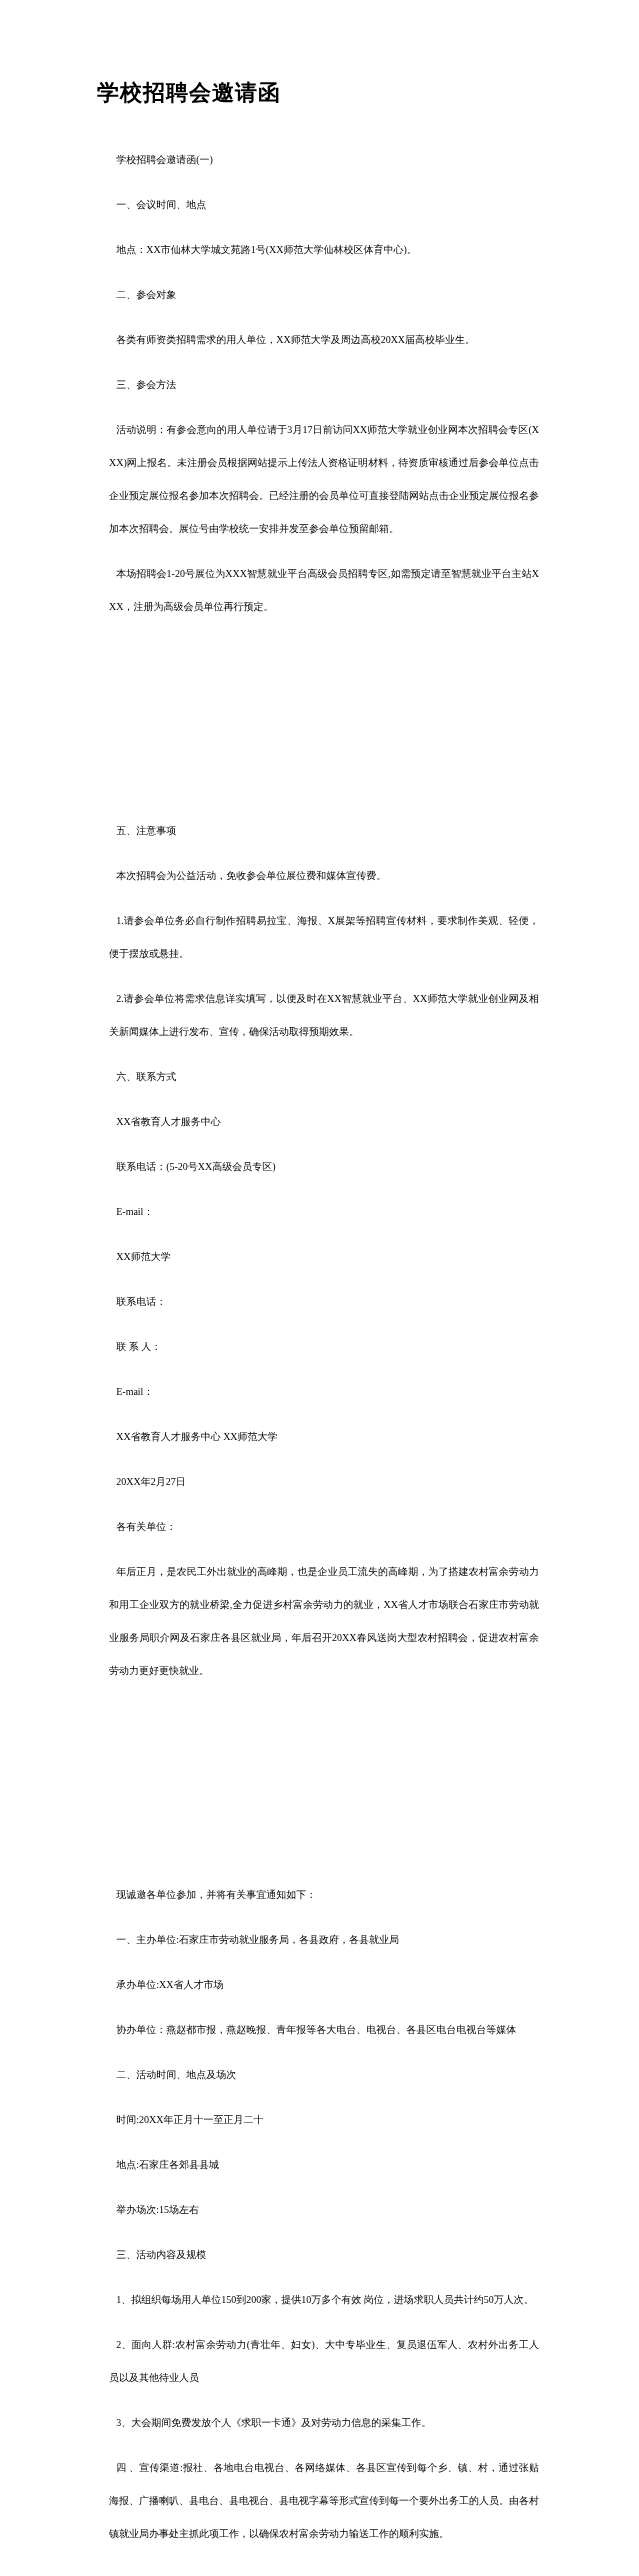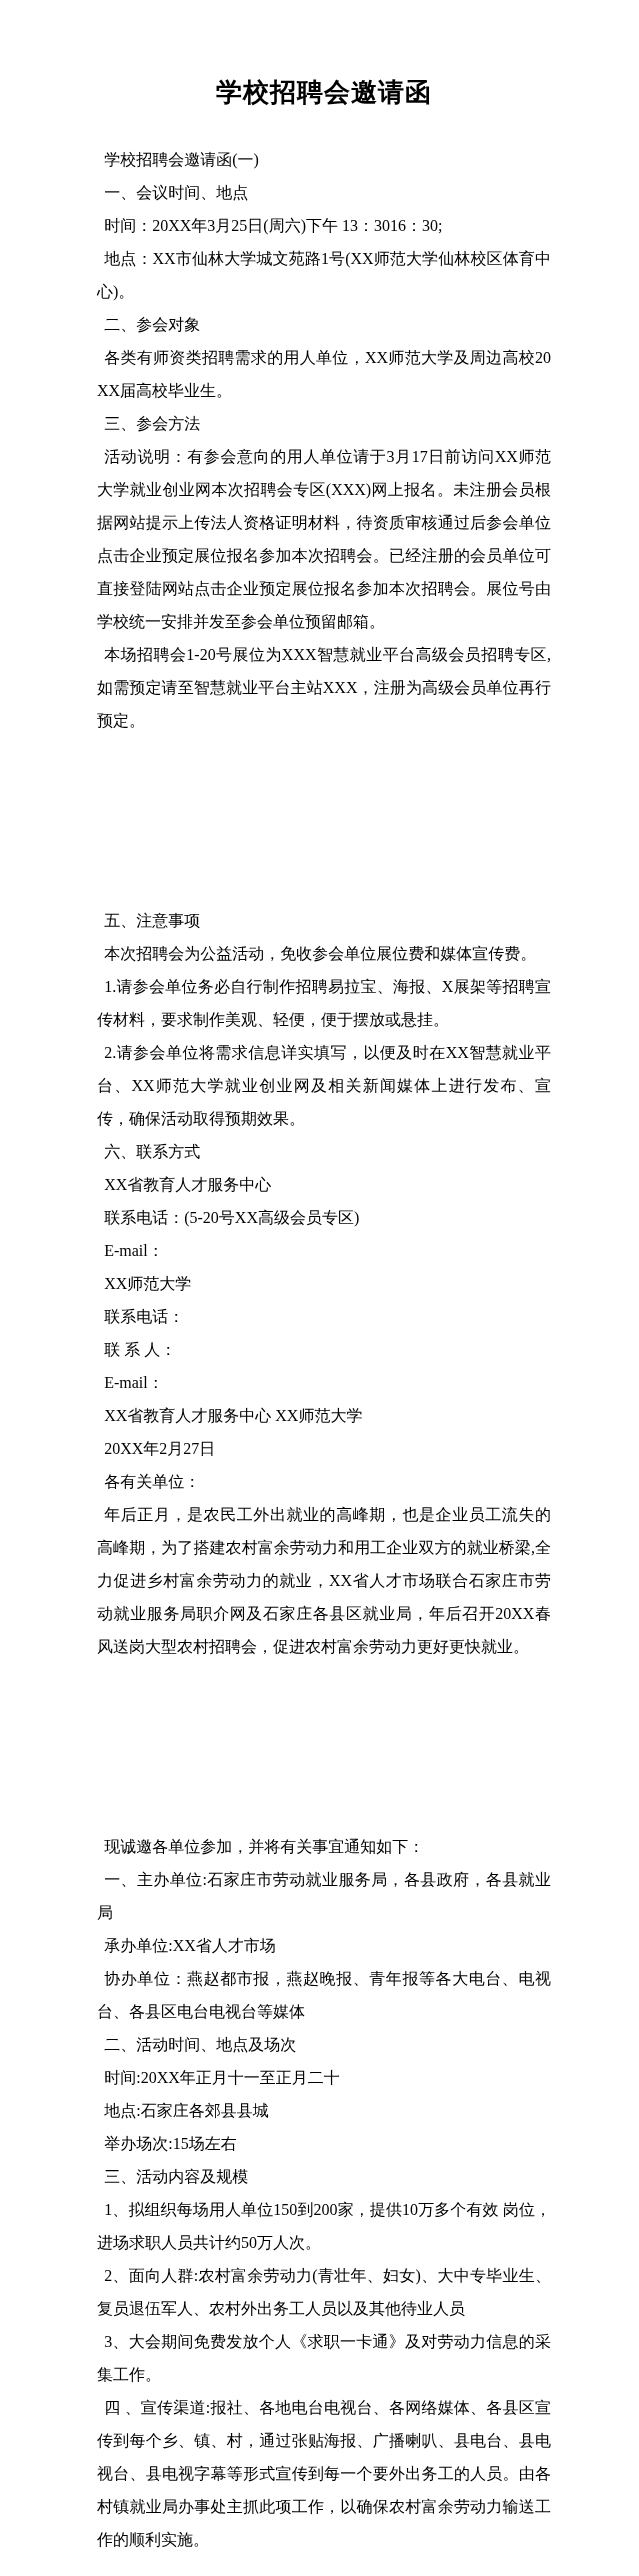--- a/index.html
+++ b/index.html
@@ -14,47 +14,46 @@
     margin: 0 auto;
     box-sizing: border-box;
     background: #ffffff;
     color: #000000;
     padding: 76px 88px 0 97px;
     font-family: "Liberation Serif", "DejaVu Serif", serif;
     overflow: hidden;
   }
   .doc-title {
     margin: 0 0 34px 0;
-    font-size: 26px;
+    font-size: 22px;
     line-height: 33px;
     font-weight: bold;
-    text-align: center;
+    text-align: left;
     letter-spacing: 1px;
   }
   p.doc-line {
-    margin: 0;
-    font-size: 16px;
+    margin: 12px;
+    font-size: 10px;
     line-height: 33px;
     text-align: justify;
     text-indent: 7.2px;
     word-break: break-all;
   }
   .page-gap {
     height: 167px;
   }
 </style>
 </head>
 <body>
 
 <div class="page">
   <h1 class="doc-title">学校招聘会邀请函</h1>
   <div id="doc-body">
       <p class="doc-line">学校招聘会邀请函(一)</p>
       <p class="doc-line">一、会议时间、地点</p>
-      <p class="doc-line">时间：20XX年3月25日(周六)下午 13：3016：30;</p>
       <p class="doc-line">地点：XX市仙林大学城文苑路1号(XX师范大学仙林校区体育中心)。</p>
       <p class="doc-line">二、参会对象</p>
       <p class="doc-line">各类有师资类招聘需求的用人单位，XX师范大学及周边高校20XX届高校毕业生。</p>
       <p class="doc-line">三、参会方法</p>
       <p class="doc-line">活动说明：有参会意向的用人单位请于3月17日前访问XX师范大学就业创业网本次招聘会专区(XXX)网上报名。未注册会员根据网站提示上传法人资格证明材料，待资质审核通过后参会单位点击企业预定展位报名参加本次招聘会。已经注册的会员单位可直接登陆网站点击企业预定展位报名参加本次招聘会。展位号由学校统一安排并发至参会单位预留邮箱。</p>
       <p class="doc-line">本场招聘会1-20号展位为XXX智慧就业平台高级会员招聘专区,如需预定请至智慧就业平台主站XXX，注册为高级会员单位再行预定。</p>
       <div class="page-gap"></div>
       <p class="doc-line">五、注意事项</p>
       <p class="doc-line">本次招聘会为公益活动，免收参会单位展位费和媒体宣传费。</p>
       <p class="doc-line">1.请参会单位务必自行制作招聘易拉宝、海报、X展架等招聘宣传材料，要求制作美观、轻便，便于摆放或悬挂。</p>

